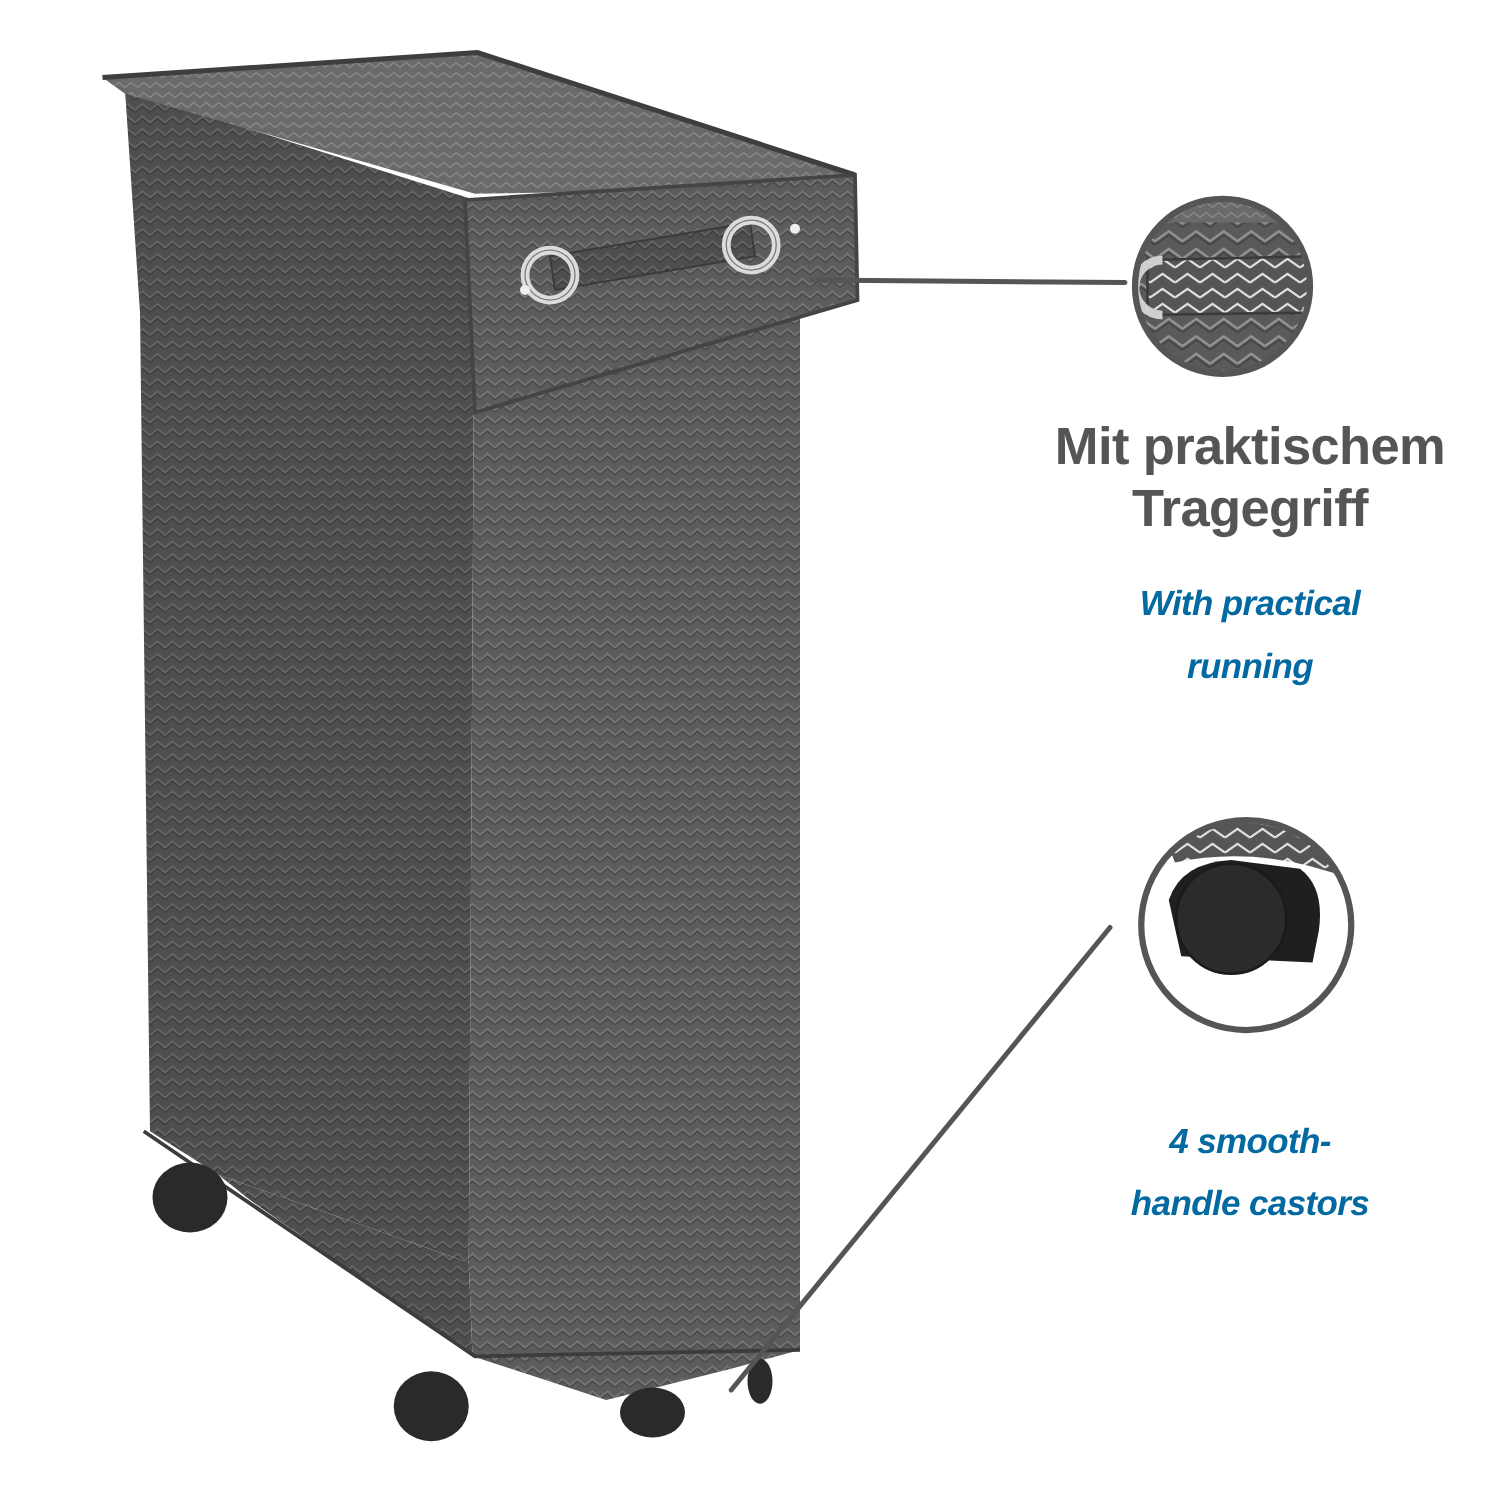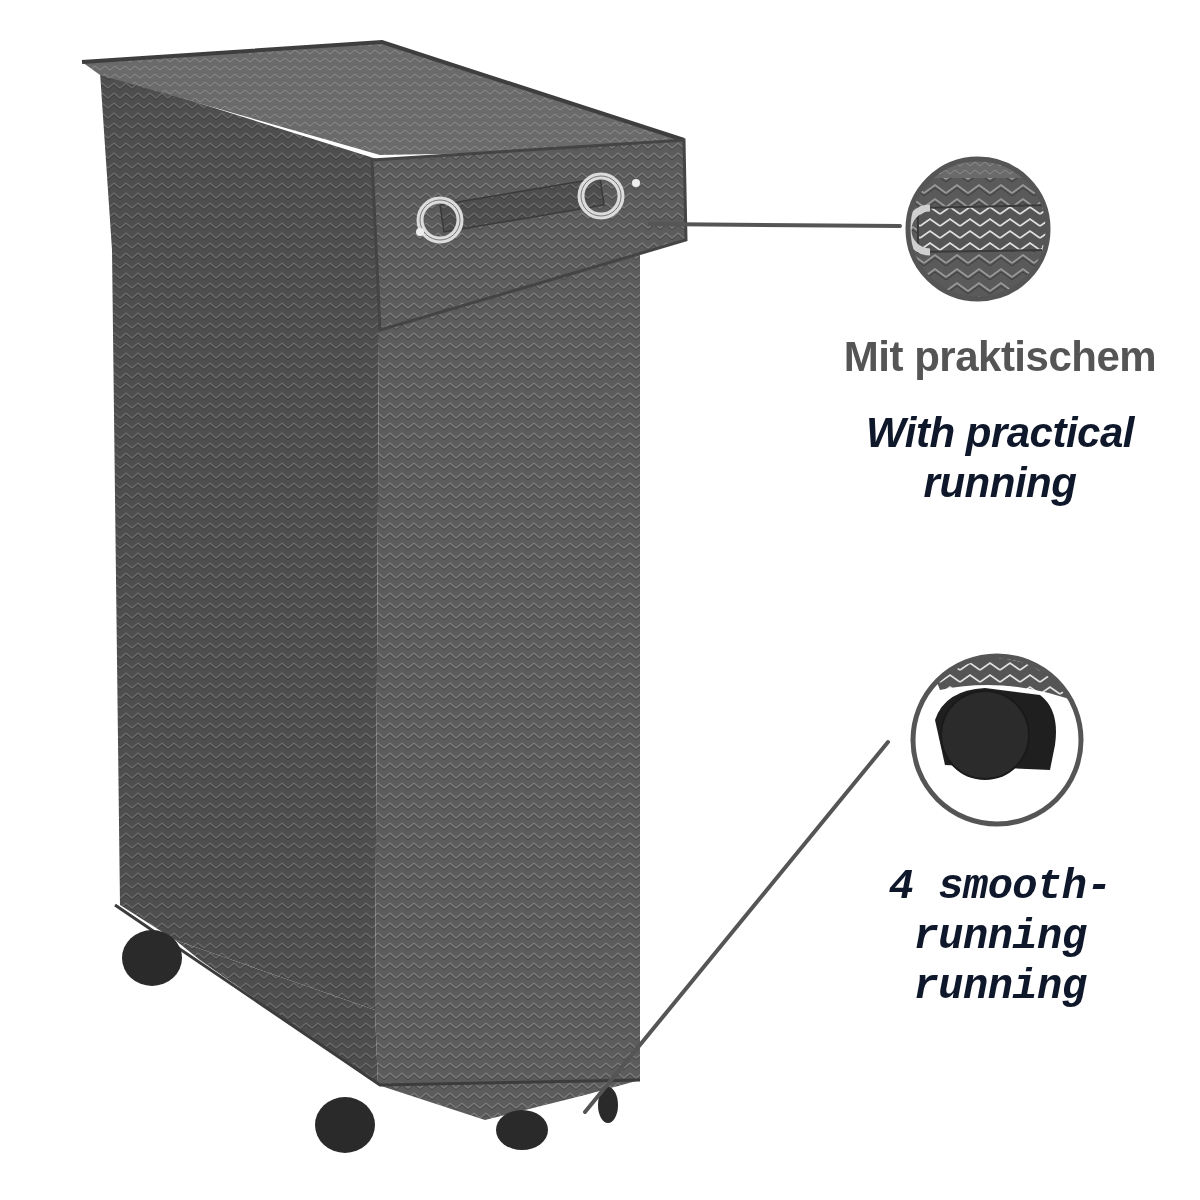--- a/index.html
+++ b/index.html
@@ -1,25 +1,25 @@
 <!DOCTYPE html>
 <html><head>
 <meta charset="utf-8">
 <style>
   html, body { margin:0; padding:0; background:#ffffff; }
   body { width:1200px; height:1200px; position:relative; overflow:hidden;
          font-family:"Liberation Sans", "DejaVu Sans", sans-serif; }
   .stage { position:absolute; left:0; top:0; width:1200px; height:1200px; }
   .caption { position:absolute; text-align:center; }
   .cap-de { font-weight:700; color:#555555; font-size:42px; line-height:50px; letter-spacing:-0.5px;text-align:center; }
-  .cap-en { font-weight:700; font-style:italic; color:#0f172a; font-size:42px; line-height:50px; letter-spacing:-0.5px; }
+  .cap-en { font-weight:700; font-style:italic; color:#0369a1; font-size:28px; line-height:50px; letter-spacing:-0.5px; }
   #cap1 { left:820px; top:332px; width:360px; }
   #cap1 .cap-en { margin-top:26px; }
   #cap2 { left:820px; top:852px; width:360px; }
-  #cap2 .cap-en { margin-top:10px;font-family:Liberation Mono, monospace; }
+  #cap2 .cap-en { margin-top:36px; }
 </style>
 </head>
 <body>
 
 <div class="stage">
   <svg width="1200" height="1200" viewBox="0 0 1200 1200" xmlns="http://www.w3.org/2000/svg">
     <defs>
       <pattern id="herring" width="12" height="10" patternUnits="userSpaceOnUse">
         <rect width="12" height="10" fill="#5c5c5c"></rect>
         <path d="M0 8 L6 3 L12 8" fill="none" stroke="#7a7a7a" stroke-width="1.2"></path>
@@ -112,27 +112,28 @@
         <circle cx="985" cy="735" r="44" fill="none" stroke="#1a1a1a" stroke-width="2"></circle>
       </g>
       <circle cx="997" cy="740" r="84" fill="none" stroke="#555" stroke-width="5"></circle>
     </g>
   </svg>
 
   
   <div id="cap1" class="caption">
     <div class="cap-de">
       <div>Mit praktischem</div>
+      <div>Tragegriff</div>
     </div>
     <div class="cap-en">
       <div>With practical</div>
       <div>running</div>
     </div>
   </div>
 
   
   <div id="cap2" class="caption">
     <div class="cap-en">
       <div>4 smooth-</div>
-      <div>running running</div>
+      <div>handle castors</div>
     </div>
   </div>
 </div>
 
 </body></html>

